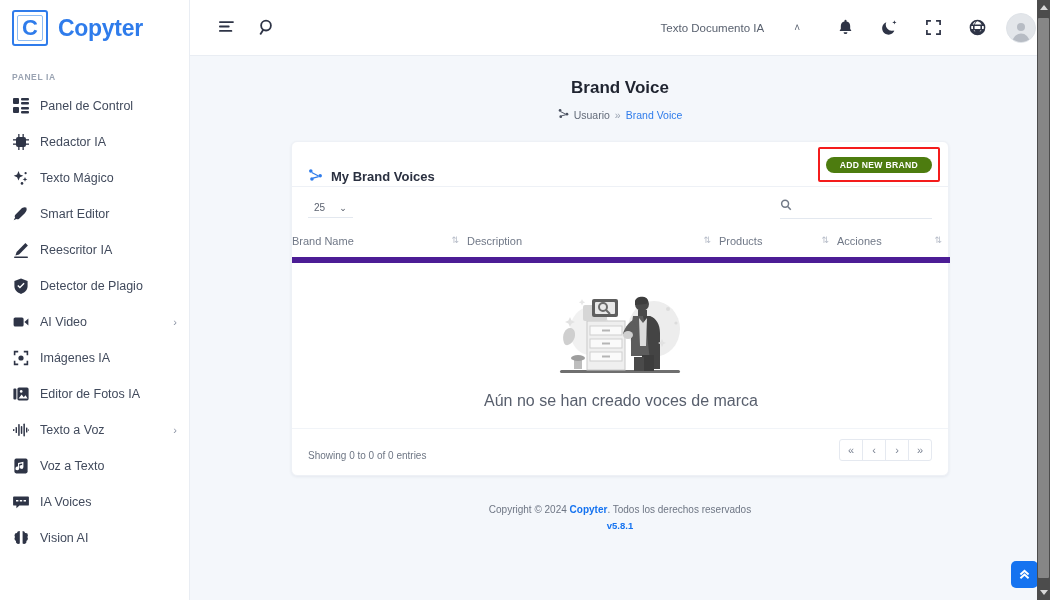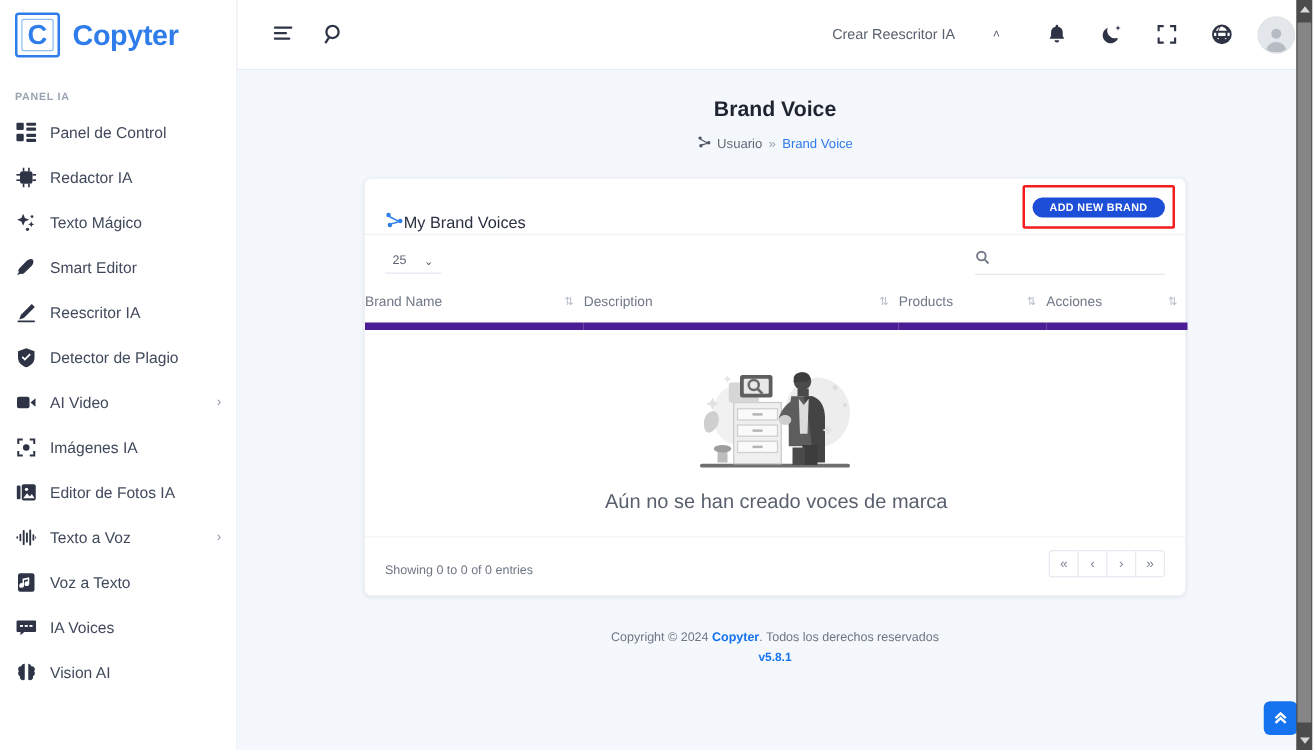--- a/index.html
+++ b/index.html
@@ -81,25 +81,25 @@
 
   .card {
     margin:20px auto 0 auto; width:658px; background:#fff;
     border-radius:6px; box-shadow:0 1px 3px rgba(32,45,80,.07);
     border:1px solid #eef1f6;
   }
   .card-head {
     height:45px; display:flex; align-items:center; padding:0 16px;
     border-bottom:1px solid #eef1f6; position:relative;
   }
-  .card-title { display:flex; align-items:center; gap:0; font-size:13px; font-weight:normal; color:#2a3040;margin-top:24px;}
+  .card-title { display:flex; align-items:center; gap:8px; font-size:13px; font-weight:bold; color:#2a3040;margin-top:24px;}
   .card-title svg{ width:15px; height:15px; fill:#2f7ceb;}
   .addbtn-wrap { margin-left:auto; position:relative; }
   .addbtn {
-    background:#1d4ed8; color:#fff; border:none; border-radius:20px;
+    background:#4d7c0f; color:#fff; border:none; border-radius:20px;
     height:16px; padding:0 14px; font-size:8.6px; font-weight:bold;
     letter-spacing:.3px; cursor:pointer; font-family:"Liberation Sans",sans-serif;
   }
   .hl-box {
     position:absolute; left:-8px; top:-9px; right:-8px; bottom:-9px;
     border:2.2px solid #f41c1c; border-radius:2px; pointer-events:none;
   }
 
   .toolbar { display:flex; align-items:center; padding:12px 16px 4px 16px; }
   .len-sel {
@@ -365,21 +365,21 @@
       <div class="tb-ico" style="margin-left:10px">
         <svg viewBox="0 0 16 16" style="fill:none;stroke:#2e3446;stroke-width:1.7">
             <circle cx="6.6" cy="6.2" r="4.6"></circle>
             <line x1="4" y1="10.2" x2="1.2" y2="14.6"></line>
           </svg>
       </div>
 
       <div class="tb-spacer"></div>
 
       <div class="tb-right">
-        <span class="tb-link">Crear Reescritor IA</span>
+        <span class="tb-link">Texto Documento IA</span>
         <span class="tb-chev">˄</span>
 
         <div class="tb-ico">
           <svg viewBox="0 0 16 16">
               <path d="M8 .8a1 1 0 0 1 1 1v.5a4.4 4.4 0 0 1 3.4 4.3v2.6l1.2 2.1H2.4l1.2-2.1V6.6A4.4 4.4 0 0 1 7 2.3v-.5a1 1 0 0 1 1-1Z"></path>
               <path d="M6.2 12.4h3.6a1.8 1.8 0 0 1-3.6 0Z"></path>
             </svg>
         </div>
         <div class="tb-ico">
           <svg viewBox="0 0 16 16">

